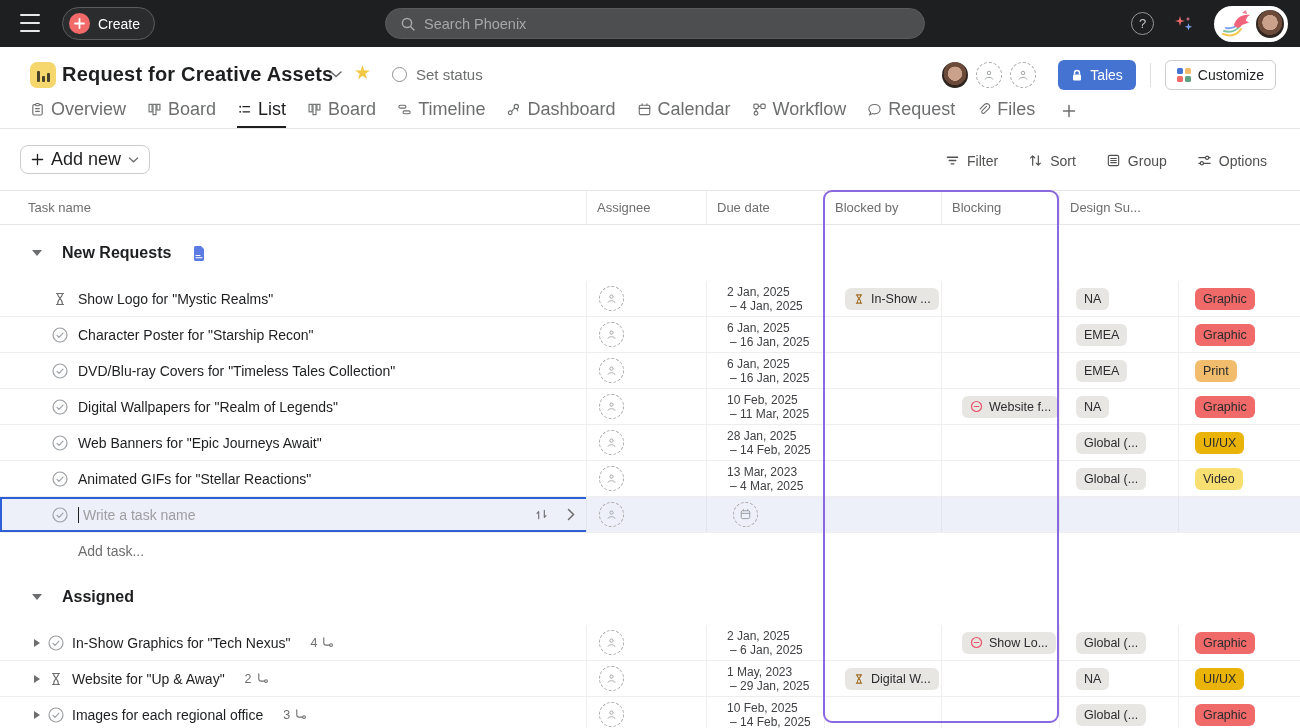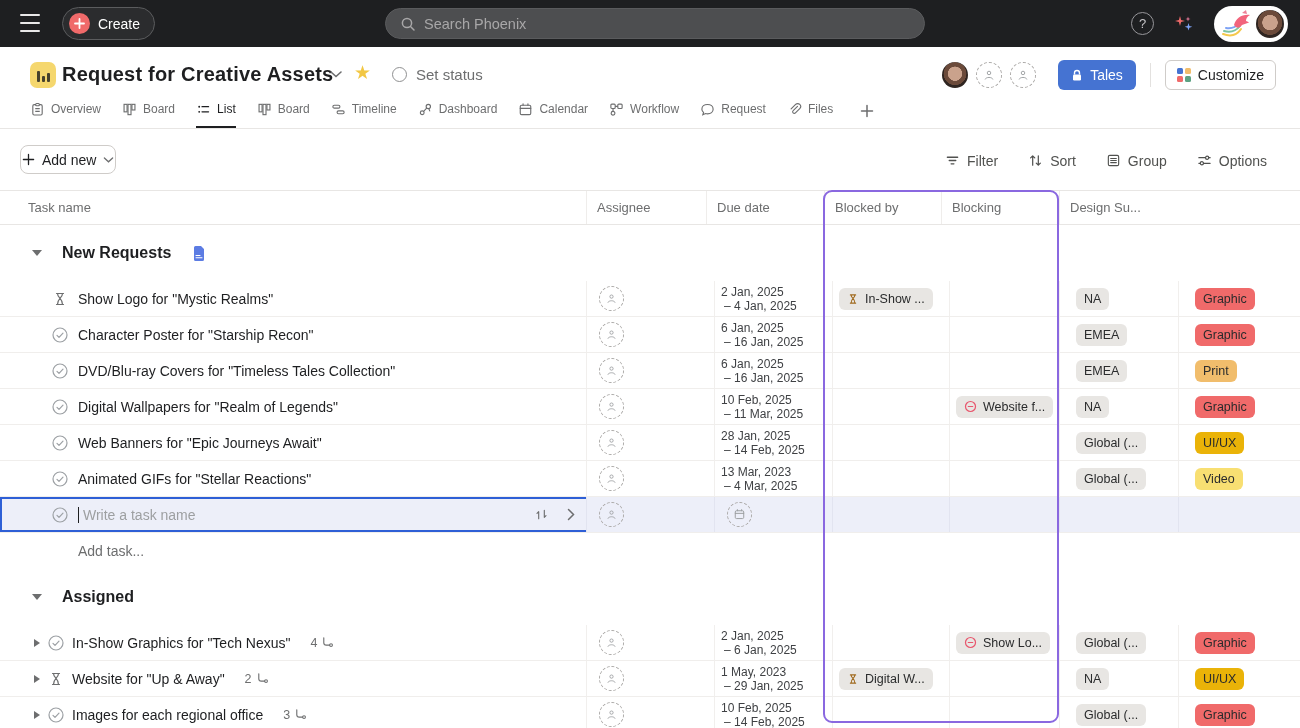--- a/index.html
+++ b/index.html
@@ -32,28 +32,28 @@
   .avatar-sm { width:26px; height:26px; border-radius:50%; }
   .avatar-dashed { width:26px; height:26px; border:1px dashed #a8a6a4; border-radius:50%; display:flex; align-items:center; justify-content:center; cursor:pointer; }
   .share-btn { margin-left:14px; height:30px; background:#4573d2; color:#fff; border:none; border-radius:6px; font-size:14px; display:flex; align-items:center; gap:7px; padding:0 13px; cursor:pointer; font-family:inherit; }
   .hdr-divider { width:1px; height:24px; background:#e3e1df; margin:0 6px; }
   .customize-btn { height:30px; background:#fff; color:#1e1f21; border:1px solid #cfccc9; border-radius:6px; font-size:14px; display:flex; align-items:center; gap:7px; padding:0 11px; cursor:pointer; font-family:inherit; }
   .cgrid { display:grid; grid-template-columns:6px 6px; grid-gap:2px; }
   .cgrid i { width:6px; height:6px; border-radius:1.5px; }
 
   
   .tabs { position:absolute; left:0; top:93px; width:1300px; height:36px; border-bottom:1px solid #e8e6e4; display:flex; align-items:stretch; padding-left:30px; }
-  .tab { display:flex; align-items:center; gap:6px; margin-right:21px; font-size:12px; color:#6d6e6f; cursor:pointer; border-bottom:2px solid transparent; padding-bottom:1px; }
+  .tab { display:flex; align-items:center; gap:6px; margin-right:21px; font-size:18px; color:#6d6e6f; cursor:pointer; border-bottom:2px solid transparent; padding-bottom:1px; }
   .tab.active { color:#1e1f21; border-bottom-color:#1e1f21; }
   .tab svg { flex:0 0 auto; }
   .tab-plus { display:flex; align-items:center; margin-left:6px; cursor:pointer; }
 
   
   .toolbar { position:absolute; left:0; top:129px; width:1300px; height:61px; }
-  .addnew-btn { position:absolute; left:20px; top:16px; height:29px; border:1px solid #cfccc9; border-radius:8px; background:#fff; display:flex; align-items:center; gap:7px; padding:0 1px; font-size:14px; color:#1e1f21; cursor:pointer; font-family:inherit;justify-content:flex-end; }
+  .addnew-btn { position:absolute; left:20px; top:16px; height:29px; border:1px solid #cfccc9; border-radius:8px; background:#fff; display:flex; align-items:center; gap:7px; padding:0 10px; font-size:18px; color:#1e1f21; cursor:pointer; font-family:inherit;justify-content:flex-end; }
   .tb-tools { position:absolute; right:33px; top:17px; height:29px; display:flex; align-items:center; gap:30px; }
   .tool { display:flex; align-items:center; gap:7px; font-size:14px; color:#50514f; cursor:pointer; }
 
   
   .grid-row { display:grid; grid-template-columns:586px 120px 118px 117px 118px 119px 122px; }
   .thead { position:absolute; left:0; top:190px; width:1300px; height:35px; border-top:1px solid #e8e6e4; border-bottom:1px solid #e8e6e4; }
   .thead .th { display:flex; align-items:center; padding-left:10px; font-size:13px; color:#6d6e6f; border-left:1px solid #efedeb; cursor:pointer; }
   .thead .th:first-child { border-left:none; padding-left:28px; }
 
   .tbody { position:absolute; left:0; top:225px; width:1300px; }
@@ -61,21 +61,21 @@
   .caret-down { width:0; height:0; border-left:5px solid transparent; border-right:5px solid transparent; border-top:6px solid #6d6e6f; cursor:pointer; }
   .caret-right { width:0; height:0; border-top:4.5px solid transparent; border-bottom:4.5px solid transparent; border-left:6px solid #6d6e6f; cursor:pointer; }
   .section-name { font-size:16px; font-weight:700; }
   .row { height:36px; border-bottom:1px solid #f0eeec; background:#fff; }
   .row .cell { border-left:1px solid #f1efed; display:flex; align-items:center; overflow:hidden; }
   .row .cell:first-child { border-left:none; }
   .c-task { padding-left:52px; gap:10px; }
   .c-task.with-caret { padding-left:34px; gap:8px; }
   .tname { font-size:14px; color:#1e1f21; white-space:nowrap; }
   .subcount { display:flex; align-items:center; gap:4px; margin-left:12px; color:#6d6e6f; font-size:12.5px; }
-  .c-pad { padding-left:6px;margin-left:8px; }
+  .c-pad { padding-left:20px; }
   .c-pad16 { padding-left:16px; }
   .due { font-size:12px; color:#3f4144; line-height:14px; }
   .due .l2 { padding-left:3px; }
   .chip { display:inline-flex; align-items:center; gap:6px; height:22px; padding:0 8px; border-radius:6px; font-size:12.5px; color:#2a2b2c; white-space:nowrap; cursor:pointer; }
   .chip-gray { background:#e8e6e3; }
   .chip-red { background:#f06a6a; }
   .chip-orange { background:#f1bd6c; }
   .chip-salmon { background:#eab308; }
   .chip-yellow { background:#f8df72; }
   .dashed-av { width:25px; height:25px; border:1px dashed #a8a6a4; border-radius:50%; display:flex; align-items:center; justify-content:center; margin-left:12px; cursor:pointer; }

